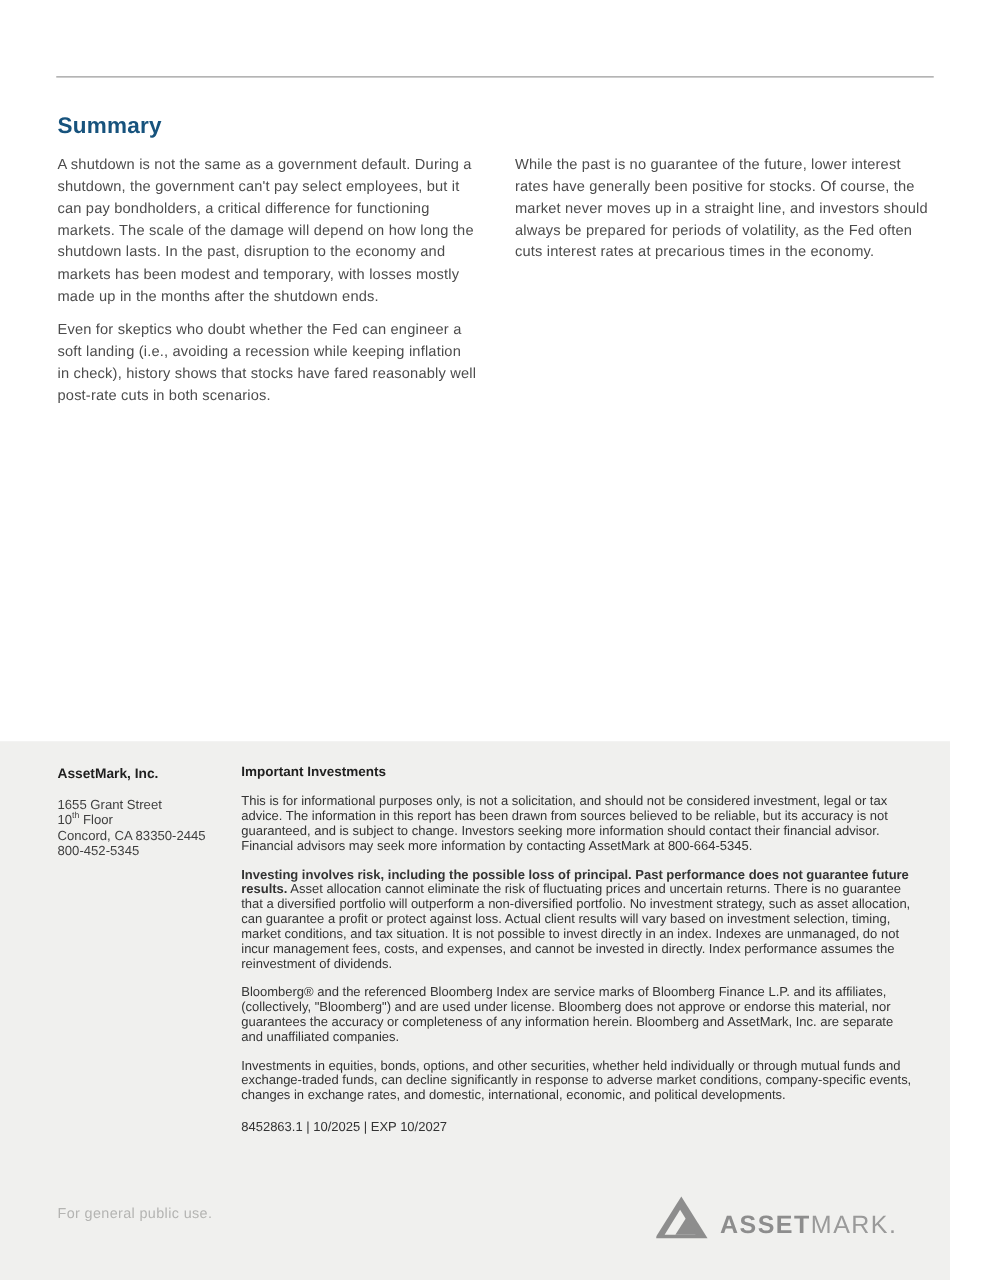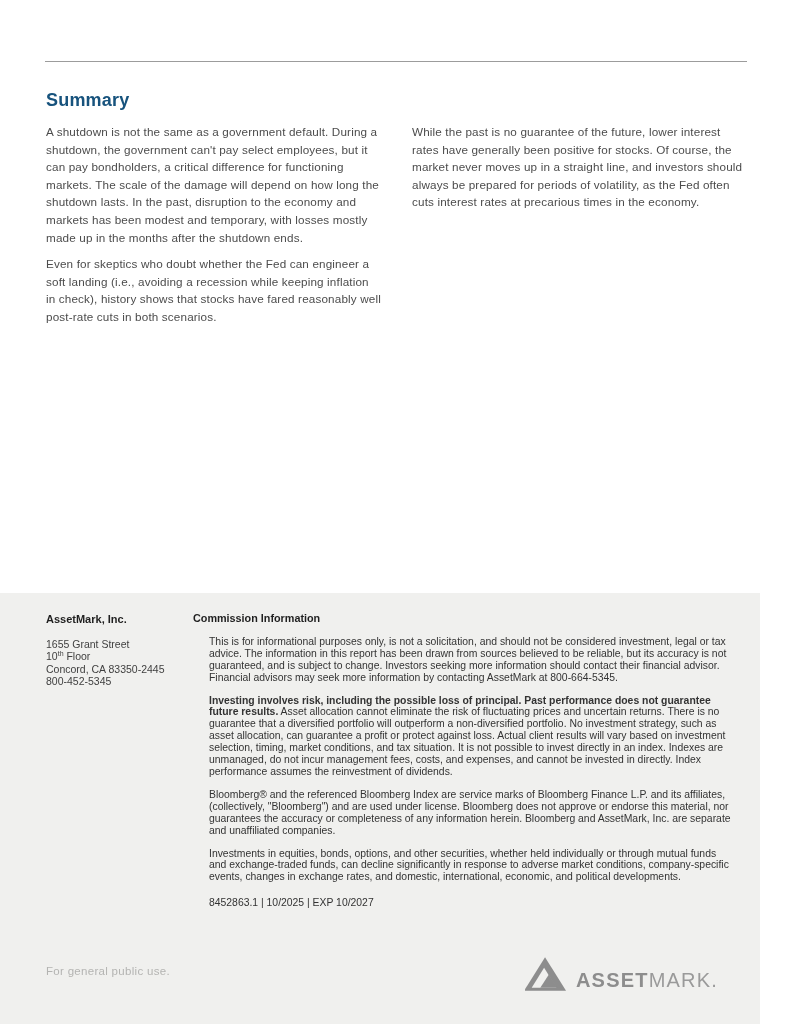--- a/index.html
+++ b/index.html
@@ -79,21 +79,21 @@
     font-size: 10.4px;
     line-height: 11.9px;
     color: #333333;
   }
   .info-heading {
     font-size: 10.8px;
     font-weight: bold;
     color: #1f1f1f;
     margin-bottom: 11px;
   }
-  .info p { margin: 0 0 11px 16px; }
+  .info p { margin: 0 0 11px 0; }
   .info .block { display: block; }
   .info .doc-line { margin-top: 14px; }
   .public-note {
     position: absolute;
     left: 46px;
     top: 372px;
     font-size: 11.5px;
     letter-spacing: 0.3px;
     color: #b4b4b2;
   }
@@ -138,21 +138,21 @@
       <div class="company-name">AssetMark, Inc.</div>
       <div class="company-address">
         <div>1655 Grant Street</div>
         <div><span>10</span><sup>th</sup><span> Floor</span></div>
         <div>Concord, CA 83350-2445</div>
         <div>800-452-5345</div>
       </div>
     </div>
 
     <div class="info">
-      <div class="info-heading">Commission Information</div>
+      <div class="info-heading">Important Investments</div>
       <p>This is for informational purposes only, is not a solicitation, and should not be considered investment, legal or tax advice. The information in this report has been drawn from sources believed to be reliable, but its accuracy is not guaranteed, and is subject to change. Investors seeking more information should contact their financial advisor. Financial advisors may seek more information by contacting AssetMark at 800-664-5345.</p>
       <p><strong>Investing involves risk, including the possible loss of principal. Past performance does not guarantee future results.</strong><span> Asset allocation cannot eliminate the risk of fluctuating prices and uncertain returns. There is no guarantee that a diversified portfolio will outperform a non-diversified portfolio. No investment strategy, such as asset allocation, can guarantee a profit or protect against loss. Actual client results will vary based on investment selection, timing, market conditions, and tax situation. It is not possible to invest directly in an index. Indexes are unmanaged, do not incur management fees, costs, and expenses, and cannot be invested in directly. Index performance assumes the reinvestment of dividends.</span></p>
       <p>Bloomberg® and the referenced Bloomberg Index are service marks of Bloomberg Finance L.P. and its affiliates, (collectively, "Bloomberg") and are used under license. Bloomberg does not approve or endorse this material, nor guarantees the accuracy or completeness of any information herein. Bloomberg and AssetMark, Inc. are separate and unaffiliated companies.</p>
       <p>Investments in equities, bonds, options, and other securities, whether held individually or through mutual funds and exchange-traded funds, can decline significantly in response to adverse market conditions, company-specific events, changes in exchange rates, and domestic, international, economic, and political developments.</p>
       <p class="doc-line">8452863.1 | 10/2025 | EXP 10/2027</p>
     </div>
 
     <div class="public-note">For general public use.</div>
 
     <div class="logo">

